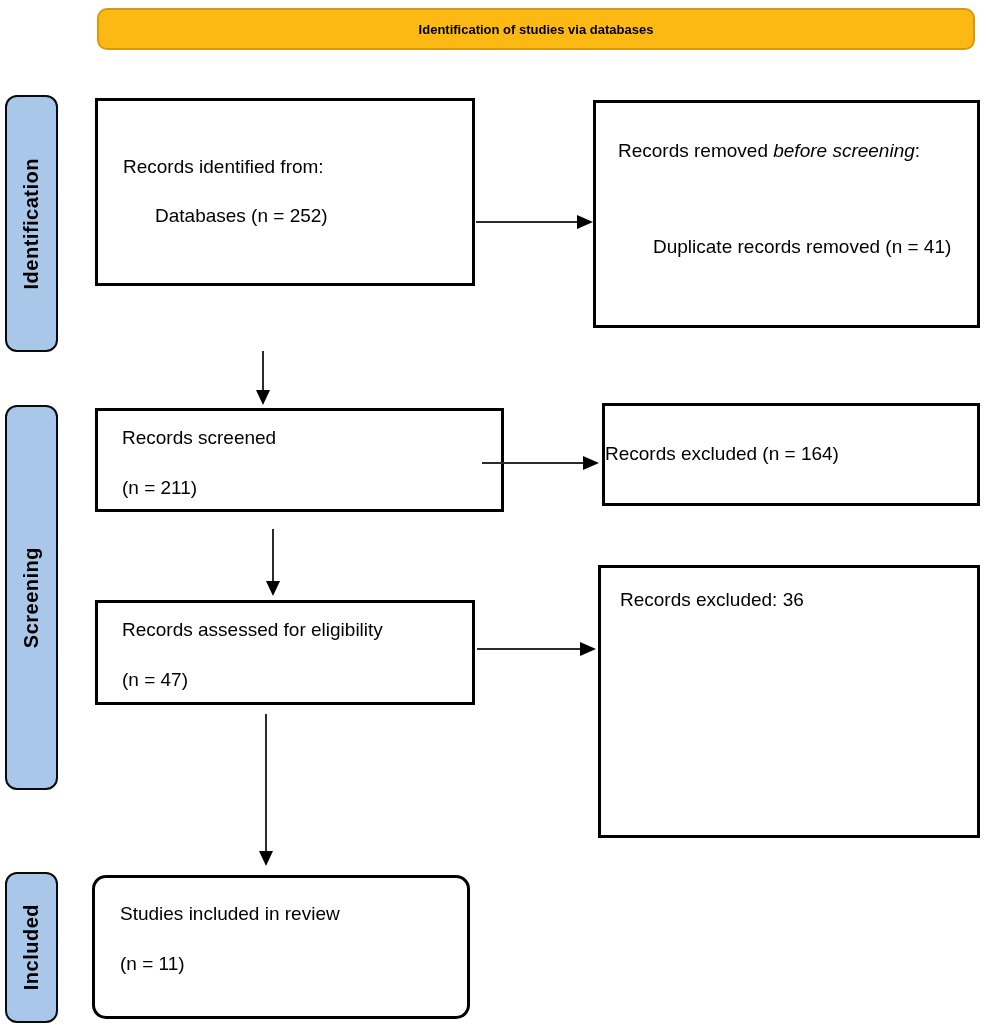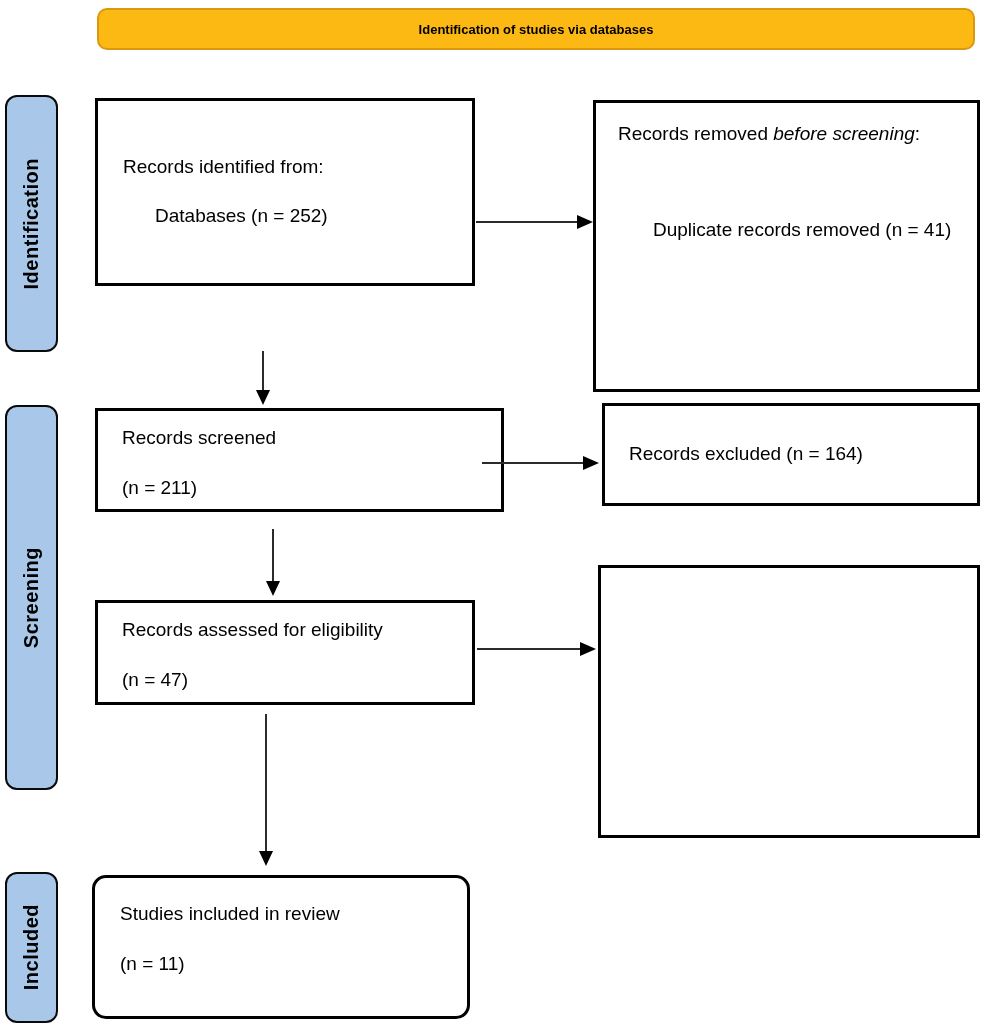--- a/index.html
+++ b/index.html
@@ -57,30 +57,30 @@
     background: #fff;
     border: 3px solid #000;
     font-size: 19px;
     line-height: 1.2;
   }
   .box-identified { left: 95px;  top: 98px;  width: 380px; height: 188px;
                     display: flex; flex-direction: column; justify-content: center;
                     padding-left: 25px; padding-right: 12px; row-gap: 26px; }
   .box-identified .indent { margin-left: 32px; }
 
-  .box-removed    { left: 593px; top: 100px; width: 387px; height: 292px;
-                    padding: 17px 18px 0 22px; line-height: 1.45; }
+  .box-removed    { left: 593px; top: 100px; width: 387px; height: 228px;
+                    padding: 34px 18px 0 22px; line-height: 1.45; }
   .box-removed .sub { margin-top: 68px; margin-left: 35px; }
 
   .box-screened   { left: 95px;  top: 408px; width: 409px; height: 104px;
                     padding: 16px 12px 0 24px; }
   .box-screened .sub { margin-top: 27px; }
 
   .box-excluded1  { left: 602px; top: 403px; width: 378px; height: 103px;
-                    display: flex; align-items: center; padding-left: 24px; }
+                    display: flex; align-items: center; }
 
   .box-assessed   { left: 95px;  top: 600px; width: 380px; height: 105px;
                     padding: 16px 12px 0 24px; }
   .box-assessed .sub { margin-top: 27px; }
 
   .box-excluded2  { left: 598px; top: 565px; width: 382px; height: 273px;
                     padding: 18px 14px 0 19px; line-height: 1.45; }
   .box-excluded2 .items { margin-top: 20px; margin-left: 36px; }
   .box-excluded2 .items div { margin-bottom: 22px; }
 
@@ -137,20 +137,21 @@
   <div class="box box-excluded1">
     <div>Records excluded (n = 164)</div>
   </div>
 
   <div class="box box-assessed">
     <div>Records assessed for eligibility</div>
     <div class="sub">(n = 47)</div>
   </div>
 
   <div class="box box-excluded2">
+    <div>Records excluded: 36</div>
   </div>
 
   <div class="box box-included">
     <div>Studies included in review</div>
     <div class="sub">(n = 11)</div>
   </div>
 
   <svg id="arrows" viewBox="0 0 986 1028" xmlns="http://www.w3.org/2000/svg">
 
     <g>

